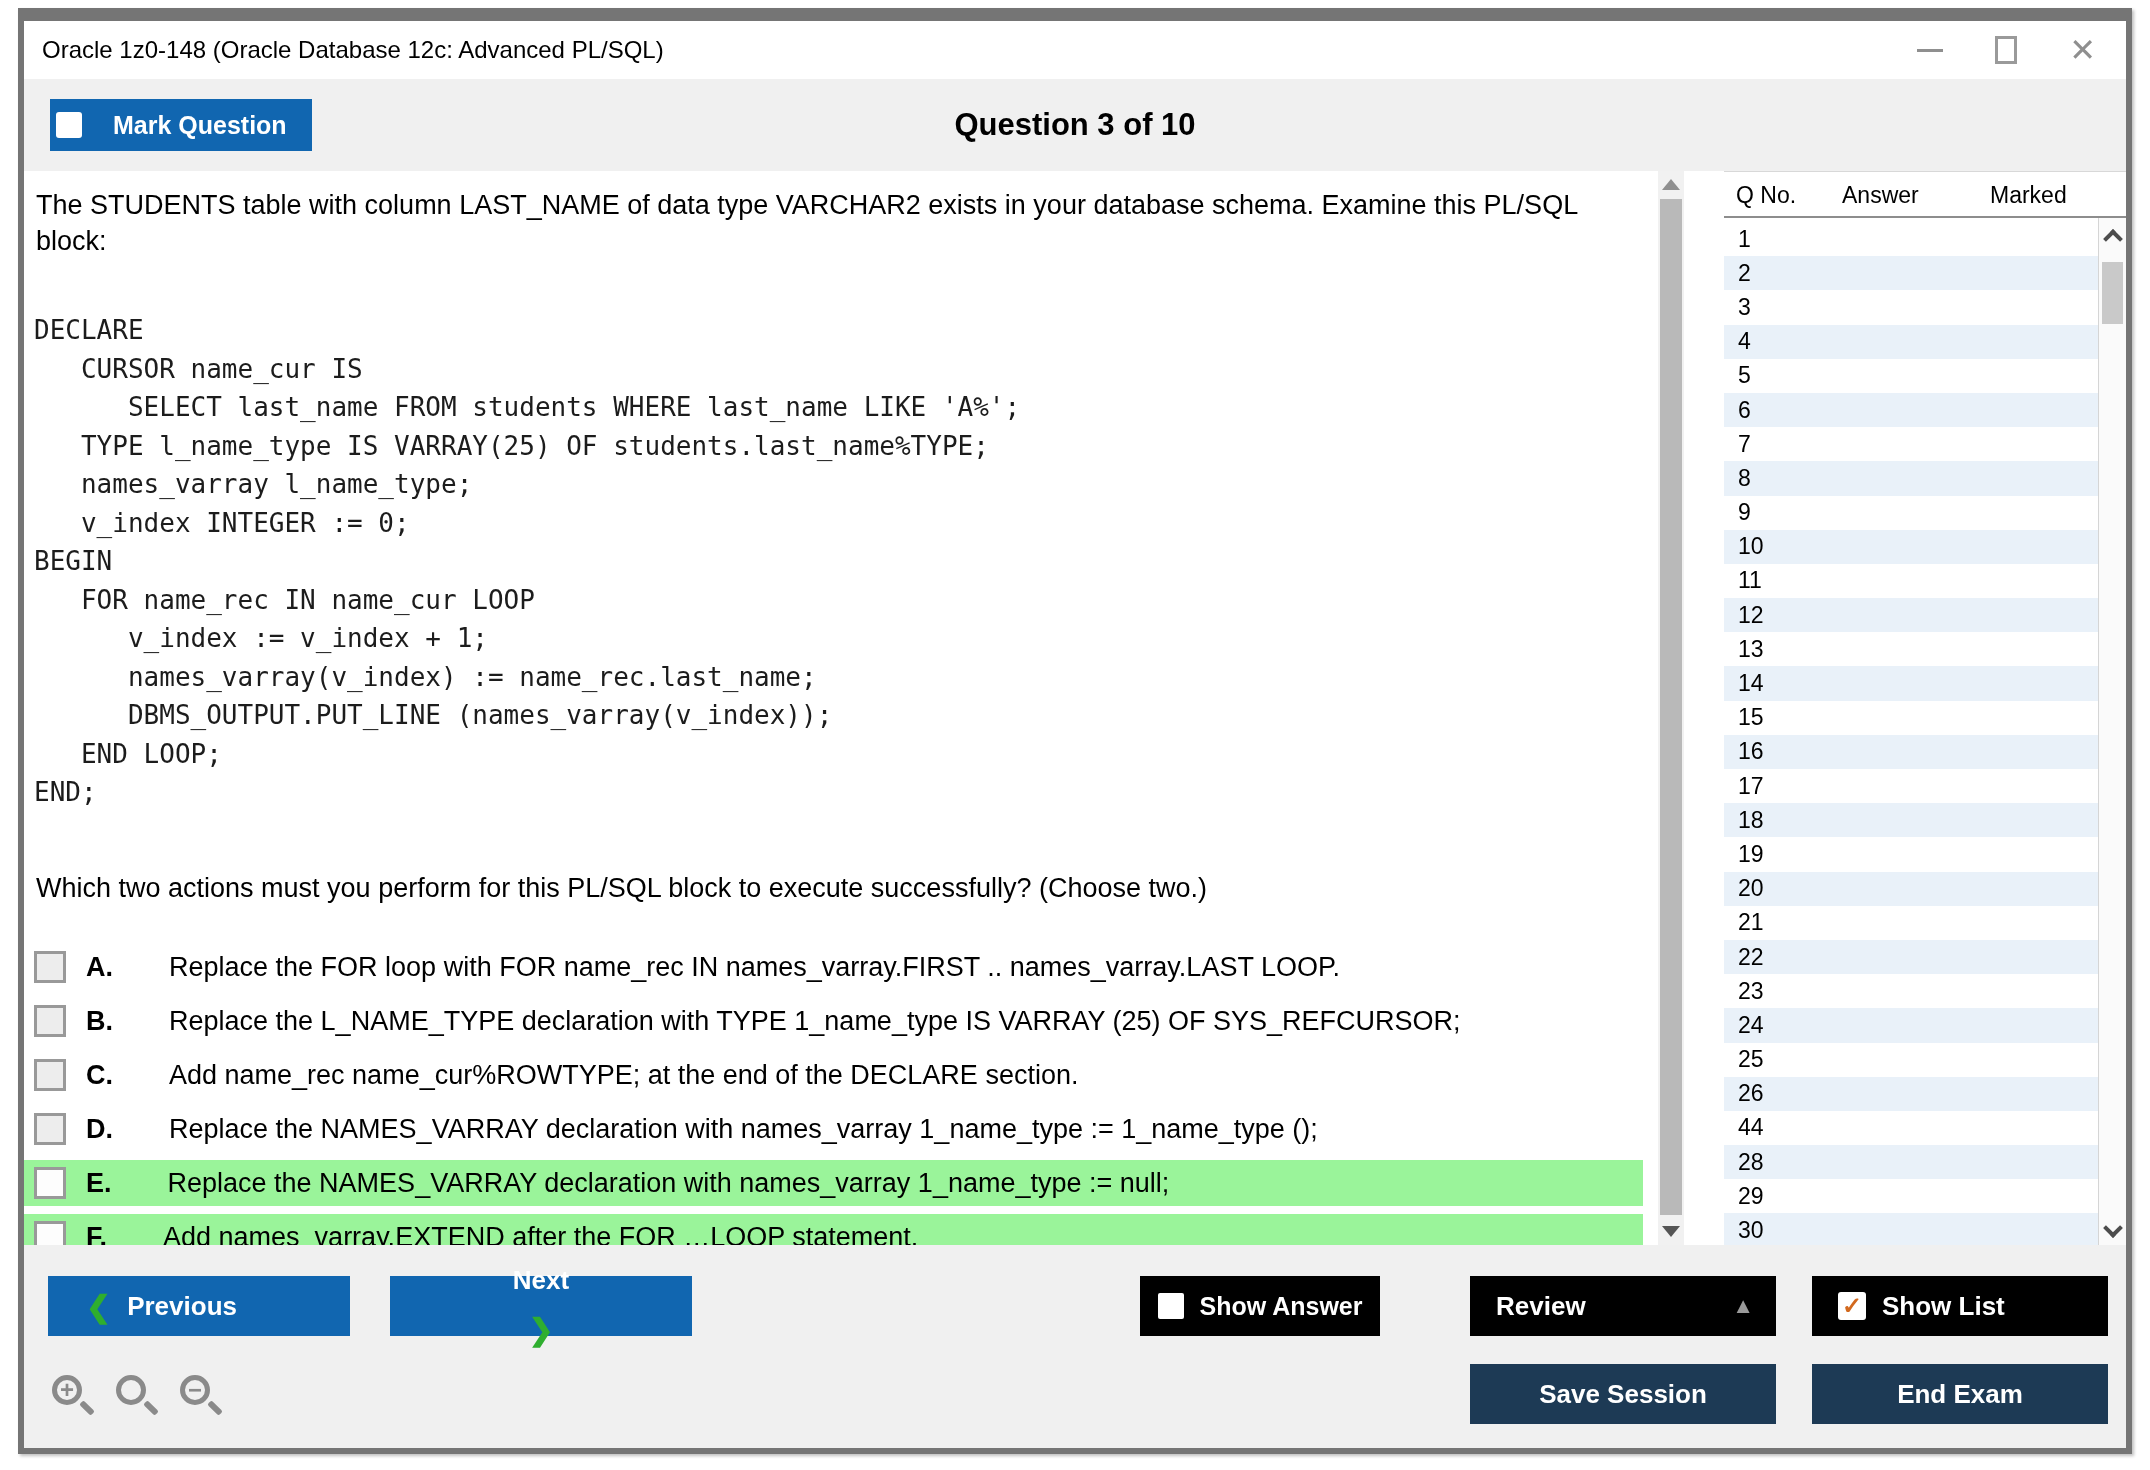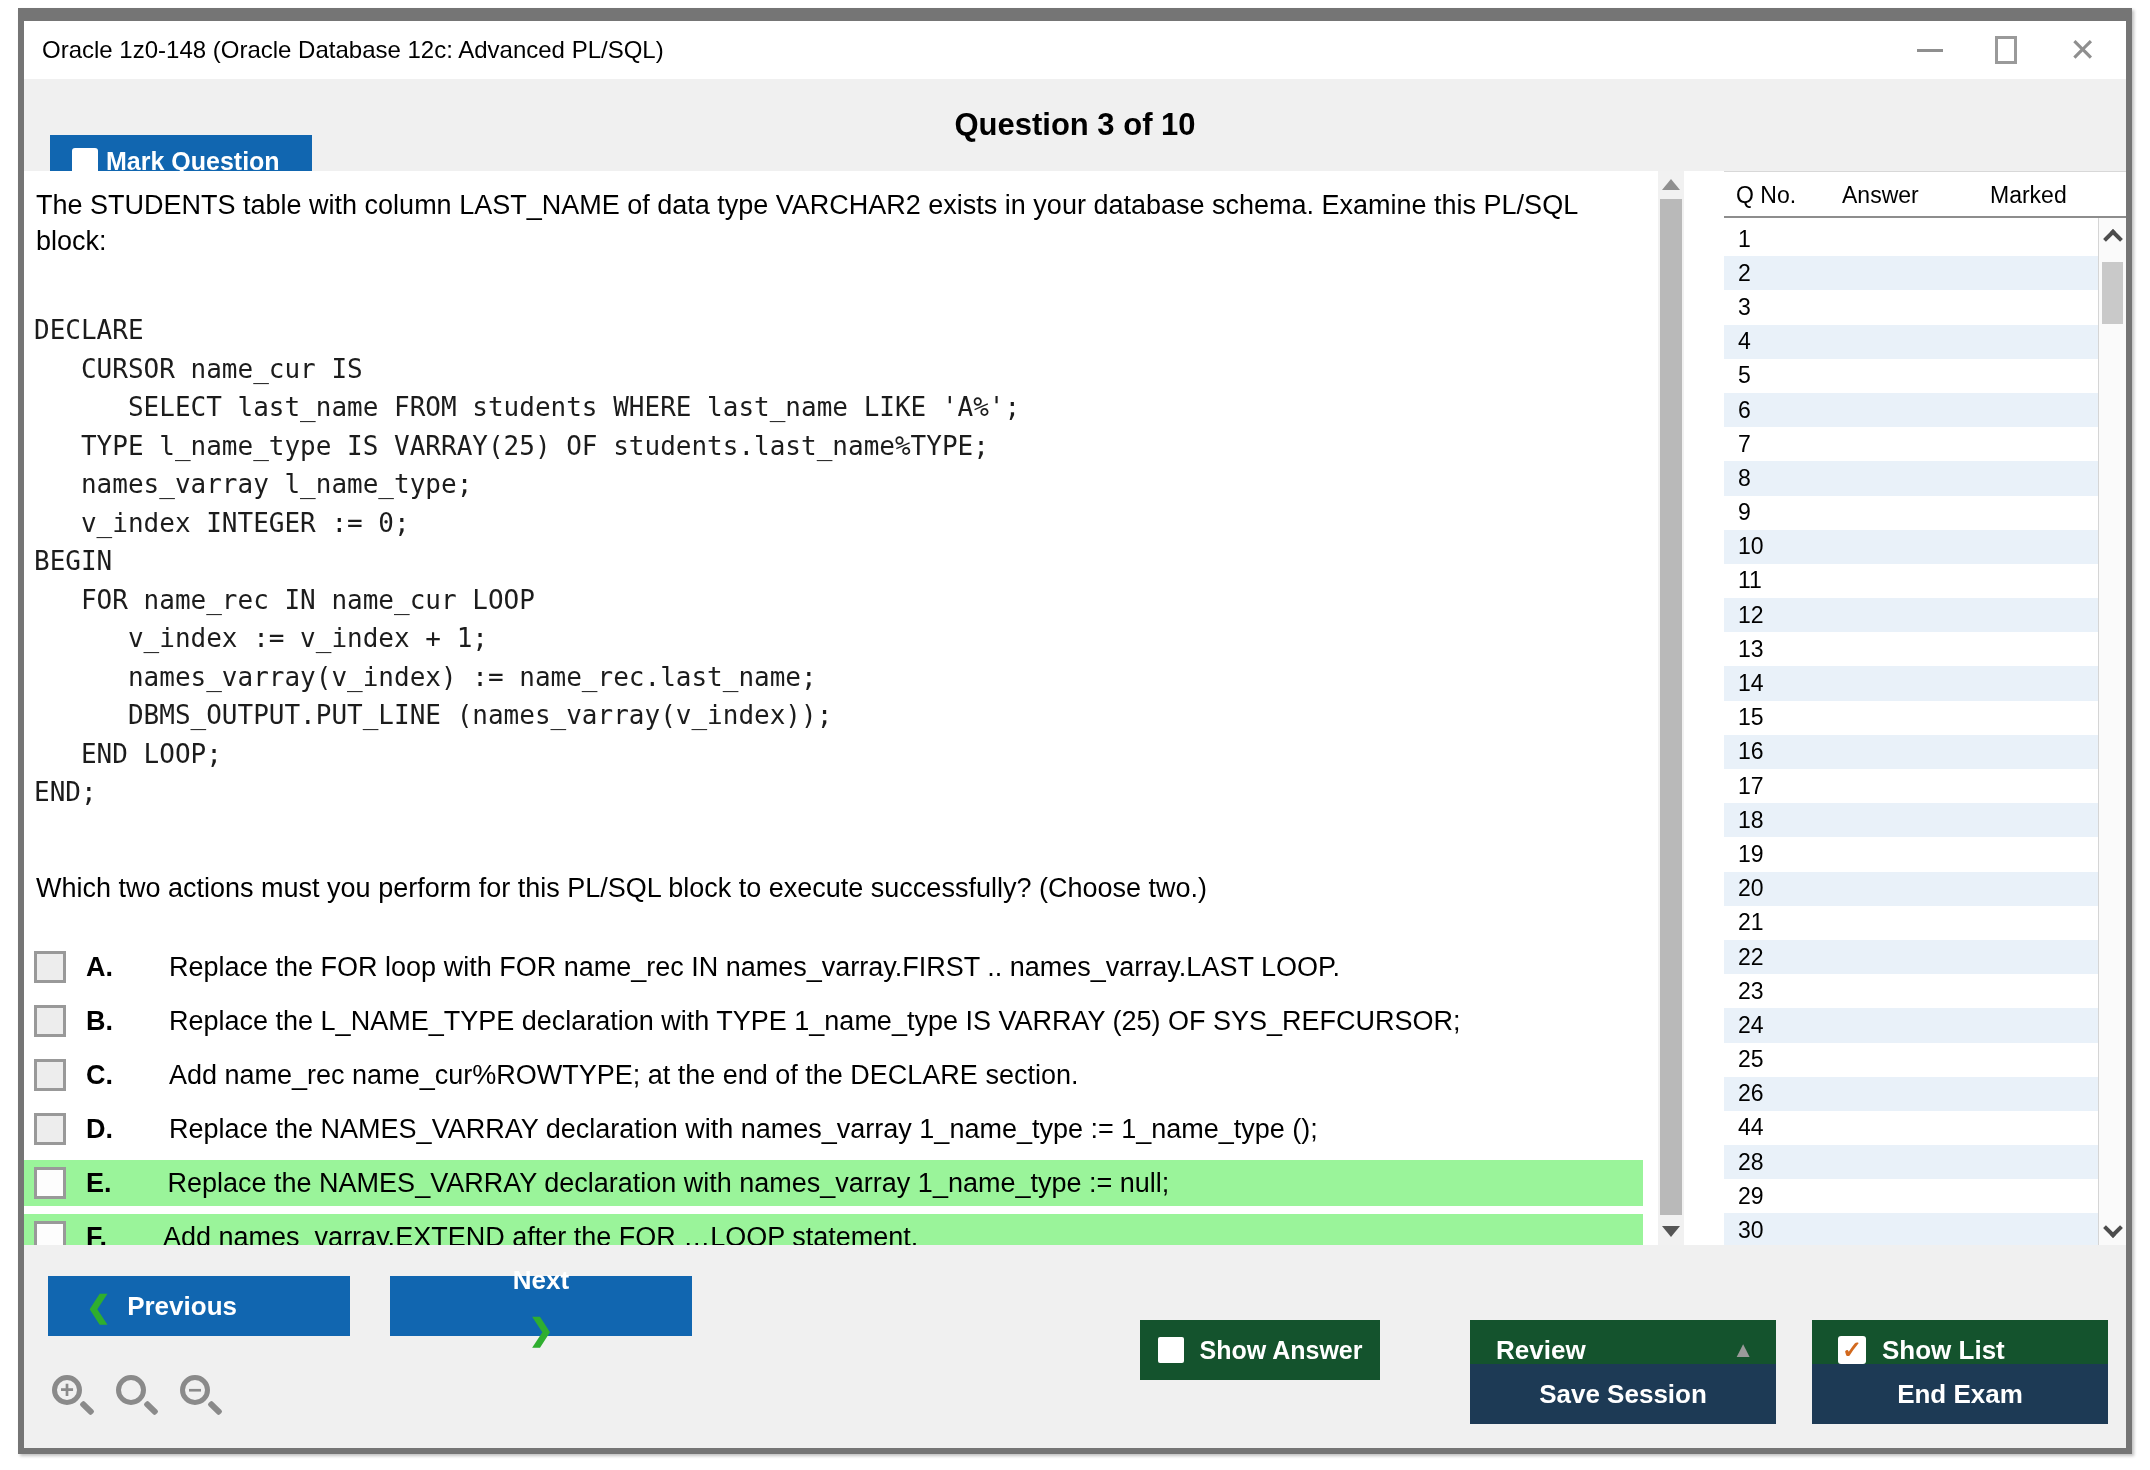--- a/index.html
+++ b/index.html
@@ -15,21 +15,21 @@
   .win-controls{position:absolute;right:30px;top:0;height:100%;display:flex;align-items:center;gap:52px;}
   .wc{display:inline-block;cursor:pointer;}
   .wc-min{width:26px;height:3px;background:#8f8f8f;}
   .wc-max{width:22px;height:28px;border:3px solid #9a9a9a;}
   .wc-close{font-size:32px;color:#8f8f8f;line-height:28px;font-weight:400;}
 
   
   .band{height:92px;background:#f0f0f0;position:relative;display:flex;align-items:center;}
   .mark-q{position:absolute;left:26px;top:20px;height:52px;min-width:262px;border:none;
     background:#1166b0;color:#fff;font-weight:bold;font-size:25px;display:flex;align-items:center;
-    gap:8px;padding:0 22px;cursor:pointer;font-family:"Liberation Sans",sans-serif;margin-top:36px;}
+    gap:31px;padding:0 6px;cursor:pointer;font-family:"Liberation Sans",sans-serif;}
   .cb-white{width:26px;height:26px;background:#ffffff;border-radius:3px;display:inline-block;}
   .q-counter{position:absolute;left:50%;transform:translateX(-50%);font-size:31px;font-weight:bold;color:#000;}
 
   
   .content-row{height:1074px;display:flex;background:#ffffff;gap:15px;}
   .question-panel{flex:1 1 auto;background:#fff;position:relative;overflow:hidden;}
   .intro{position:absolute;left:12px;top:16px;width:1590px;font-size:27px;line-height:36px;color:#000;}
   .code-block{position:absolute;left:10px;top:140px;font-family:"DejaVu Sans Mono",monospace;
     font-size:26px;line-height:38.5px;color:#1c1c1c;white-space:pre;}
   .prompt{position:absolute;left:12px;top:702px;font-size:27px;color:#000;}
@@ -73,21 +73,21 @@
   .chev.up{top:14px;transform:translateX(-50%) rotate(45deg);}
   .chev.down{bottom:10px;transform:translateX(-50%) rotate(225deg);}
   .side-thumb{position:absolute;left:3px;right:3px;top:44px;height:62px;background:#c9c9c9;cursor:pointer;}
 
   
   .footer{height:203px;background:#f0f0f0;position:relative;}
   .fbtn{position:absolute;height:60px;border:none;color:#fff;font-size:26px;font-weight:bold;
     display:flex;align-items:center;justify-content:center;gap:16px;cursor:pointer;
     font-family:"Liberation Sans",sans-serif;}
   .blue{background:#1166b0;}
-  .orange{background:#14532d;margin-top:44px;}
+  .orange{background:#000000;}
   .navy{background:#1d3a55;}
   .btn-prev{left:24px;top:31px;width:302px;justify-content:flex-start;padding-left:38px;}
   .btn-next{left:366px;top:31px;width:302px;flex-direction:column;}
   .btn-show-answer{left:1116px;top:31px;width:240px;font-size:25px;}
   .btn-review{left:1446px;top:31px;width:306px;justify-content:flex-start;padding-left:26px;}
   .btn-show-list{left:1788px;top:31px;width:296px;justify-content:flex-start;padding-left:26px;}
   .btn-save{left:1446px;top:119px;width:306px;}
   .btn-end{left:1788px;top:119px;width:296px;}
   .chevron{color:#2fae2f;font-size:30px;font-weight:bold;}
   .review-caret{position:absolute;right:22px;top:50%;transform:translateY(-50%);

